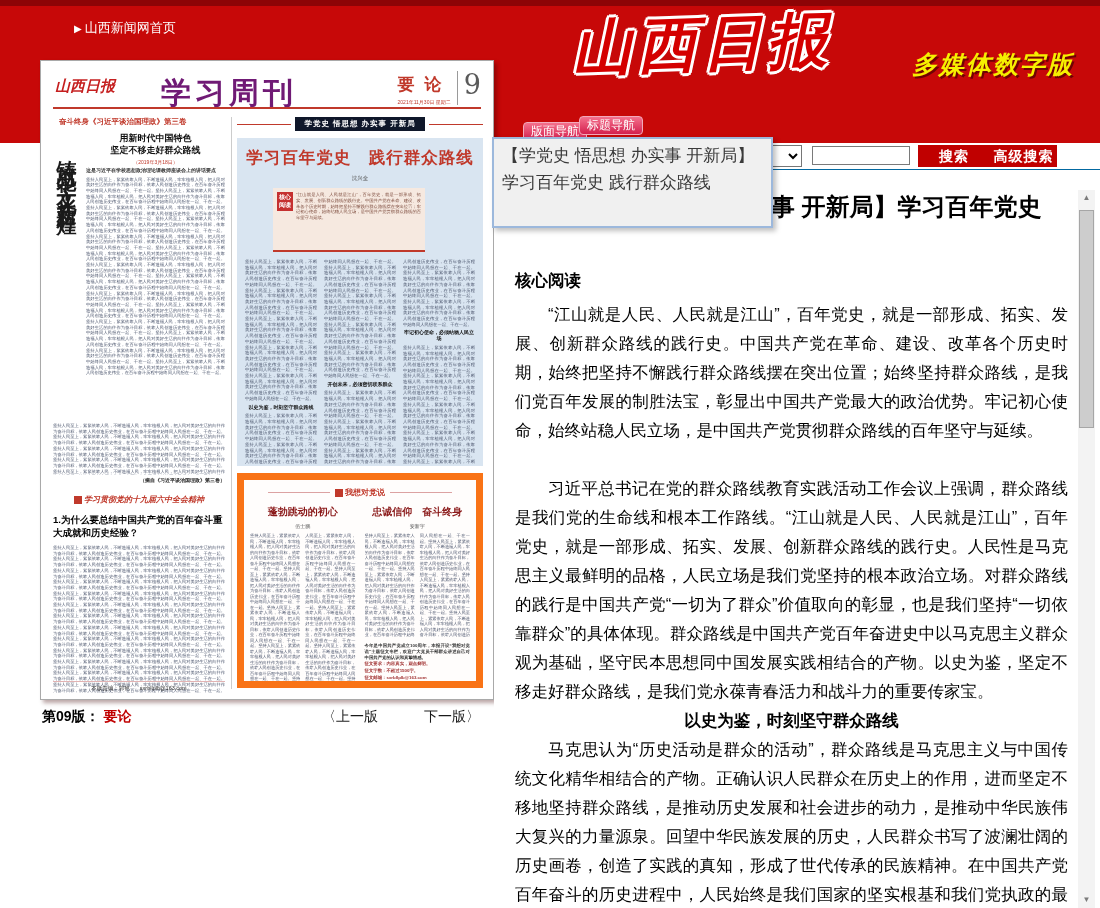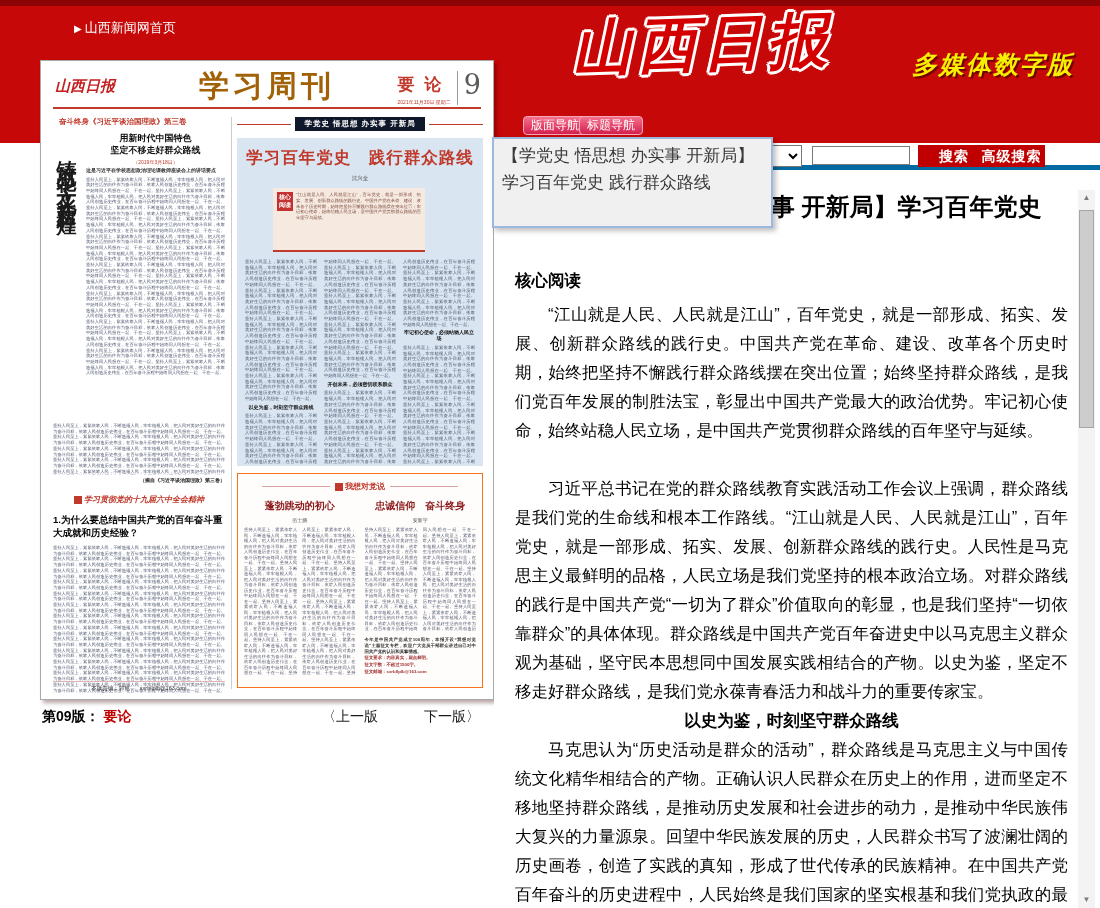--- a/index.html
+++ b/index.html
@@ -22,27 +22,27 @@
     text-shadow:-2px -2px 0 #fff, 2px -2px 0 #fff, -2px 2px 0 #fff, 2px 2px 0 #fff,
                  0 -3px 0 #fff, 0 3px 0 #fff, -3px 0 0 #fff, 3px 0 0 #fff;
     white-space:nowrap;
   }
   .edition { position:absolute; left:912px; top:48px; color:#f5f000; font-size:25px; font-weight:bold; font-style:italic; letter-spacing:2px; text-shadow:2px 2px 0 #6e0303; white-space:nowrap; }
   .nav-btn {
     position:absolute; top:116px; height:19px; padding:0 7px;
     background:linear-gradient(#f4708c,#d41f4e); border:1px solid #f3a9bb; border-radius:4px;
     color:#fff; font-size:12px; line-height:17px; text-align:center; cursor:pointer; white-space:nowrap;
   }
-  #btn-page-nav { left:523px; }
+  #btn-page-nav { left:523px;margin-top:6px; }
   #btn-title-nav { left:579px; }
 
   
   .preview-panel { position:absolute; left:40px; top:60px; width:454px; height:640px; background:#fff; border:1px solid #a9a9a9; box-shadow:3px 3px 4px rgba(60,0,0,0.35); cursor:pointer; }
   .ph-logo { position:absolute; left:14px; top:16px; font-family:"DejaVu Serif",serif; font-style:italic; font-weight:bold; font-size:15px; color:#c51f1f; white-space:nowrap; }
-  .ph-week { position:absolute; left:120px; right:120px; top:5px; text-align:center; font-size:30px; font-weight:bold; color:#a16207; letter-spacing:4px; white-space:nowrap; }
+  .ph-week { position:absolute; left:120px; right:120px; top:12px; text-align:left; font-size:30px; font-weight:bold; color:#701a75; letter-spacing:4px; white-space:nowrap; }
   .ph-right { position:absolute; right:12px; top:8px; display:flex; align-items:flex-start; }
   .ph-section { font-family:"DejaVu Serif",serif; font-weight:bold; color:#c0392b; font-size:17px; letter-spacing:2px; margin-top:4px; white-space:nowrap; }
   .ph-date { font-size:5px; color:#c0392b; white-space:nowrap; margin-top:3px; }
   .ph-divider { width:1px; height:34px; background:#9a9a9a; margin:2px 6px 0 6px; }
   .ph-num { font-size:27px; color:#5a5a5a; font-family:"DejaVu Serif",serif; }
   .ph-redline { position:absolute; left:12px; right:12px; top:46px; height:2px; background:#c0392b; }
   .col-divider { position:absolute; left:190px; top:56px; bottom:10px; width:1px; background:#cccccc; }
 
   .pleft { position:absolute; left:12px; top:52px; width:172px; }
   .series { color:#c0392b; font-weight:bold; font-size:7.5px; margin:4px 0 5px 6px; white-space:nowrap; }
@@ -67,21 +67,21 @@
   .bline { flex:1; height:1px; background:#c0392b; }
   .pbanner { background:#0f172a; color:#fff; font-size:7.5px; font-weight:bold; padding:2px 9px; letter-spacing:1px; white-space:nowrap; }
   .blue-panel { background:#d9e5f1; margin-top:7px; padding:6px 8px; height:328px; overflow:hidden; }
   .pm-title { text-align:center; color:#c0392b; font-weight:bold; font-size:16.5px; letter-spacing:1px; margin-top:3px; white-space:nowrap; }
   .pm-author { text-align:center; font-size:5.5px; color:#555; margin:6px 0 6px; }
   .core-box { width:152px; margin-left:28px; background:#f6e9e0; border-bottom:2px solid #c0392b; padding:4px; display:flex; gap:3px; height:64px; overflow:hidden; }
   .core-label { background:#c53030; color:#fff; font-size:6px; line-height:7.5px; width:16px; padding:2px 2px; font-weight:bold; height:fit-content; word-break:break-all; text-align:center; }
   .core-text { flex:1; font-size:4.3px; line-height:5.8px; color:#7c4a3c; text-align:justify; word-break:break-all; }
   .pm-cols { column-count:3; column-gap:7px; margin-top:7px; font-size:4.3px; line-height:5.7px; color:#49536b; text-align:justify; word-break:break-all; height:210px; overflow:hidden; }
   .pm-h { font-weight:bold; color:#111; text-align:center; font-size:5px; display:block; margin:3px 0; }
-  .letters-box { border:1px solid #f97316; margin-top:7px; padding:5px 6px; height:215px; overflow:hidden; background:#fffdfc; }
+  .letters-box { border:7px solid #f97316; margin-top:7px; padding:5px 6px; height:215px; overflow:hidden; background:#fffdfc; }
   .letters-head { display:flex; align-items:center; gap:5px; margin:2px 18px; }
   .lh-line { flex:1; height:1px; background:#dca2a2; }
   .lh-text { color:#c0392b; font-weight:bold; font-size:8px; white-space:nowrap; }
   .letters-cols { display:flex; gap:9px; margin-top:7px; }
   .lcol { flex:1; }
   .ltitle { text-align:center; font-weight:bold; color:#8b1a1a; font-size:10px; white-space:nowrap; }
   .lauthor { text-align:center; font-size:5px; color:#555; margin:4px 0 4px; }
   .lfill { column-count:2; column-gap:5px; font-size:4.2px; line-height:5.5px; color:#49536b; text-align:justify; word-break:break-all; overflow:hidden; }
   .lf-left { height:152px; }
   .lf-right { height:106px; }
@@ -90,27 +90,27 @@
   .notice-line { color:#a03030; font-weight:bold; margin-top:1px; }
 
   
   .page-label-row { position:absolute; left:42px; top:708px; font-size:14px; font-weight:bold; color:#000; }
   .page-name { color:#c00000; margin-left:4px; }
   .pagination { position:absolute; left:322px; top:708px; display:flex; gap:46px; font-size:14px; color:#1a1a1a; }
   .pagination span { cursor:pointer; }
 
   
   .content { position:absolute; left:494px; top:143px; width:606px; height:765px; background:#fff; }
-  .search-row { position:absolute; left:0; top:0; width:100%; height:27px; border-bottom:5px solid #0369a1; background:#fff; }
+  .search-row { position:absolute; left:0; top:0; width:100%; height:27px; border-bottom:1px solid #0369a1; background:#fff; }
   .sel-wrap { position:absolute; left:206px; top:2px; width:102px; height:22px; }
   .sel-wrap select { width:102px; height:22px; border:1px solid #767676; background:#fff; font-size:12px; }
   .txt-input { position:absolute; left:318px; top:3px; width:98px; height:19px; border:1px solid #7a7a7a; font-size:12px; padding:0 3px; }
   .red-btn { position:absolute; top:2px; height:22px; background:#c00000; color:#fff; font-weight:bold; font-size:14px; line-height:22px; text-align:center; cursor:pointer; border:none; letter-spacing:1px; }
   .btn-search { left:424px; width:72px; }
-  .btn-adv { left:484px; width:67px; }
+  .btn-adv { left:496px; width:67px; }
 
   .article-body { position:absolute; left:21px; top:45px; width:553px; color:#000; }
   .a-title { font-size:24px; font-weight:bold; text-align:center; line-height:37px; margin-bottom:41px; }
   .a-core { font-weight:bold; font-size:16.5px; line-height:29px; margin-bottom:5px; }
   .article-body p { font-size:16.5px; line-height:29px; text-align:justify; text-indent:2em; }
   .gap-top { margin-top:29px; }
   .a-sub { font-weight:bold; text-align:center; font-size:16.5px; line-height:29px; }
 
   
   .scrollbar { position:absolute; left:1078px; top:190px; width:17px; height:718px; background:#f3f3f3; }

